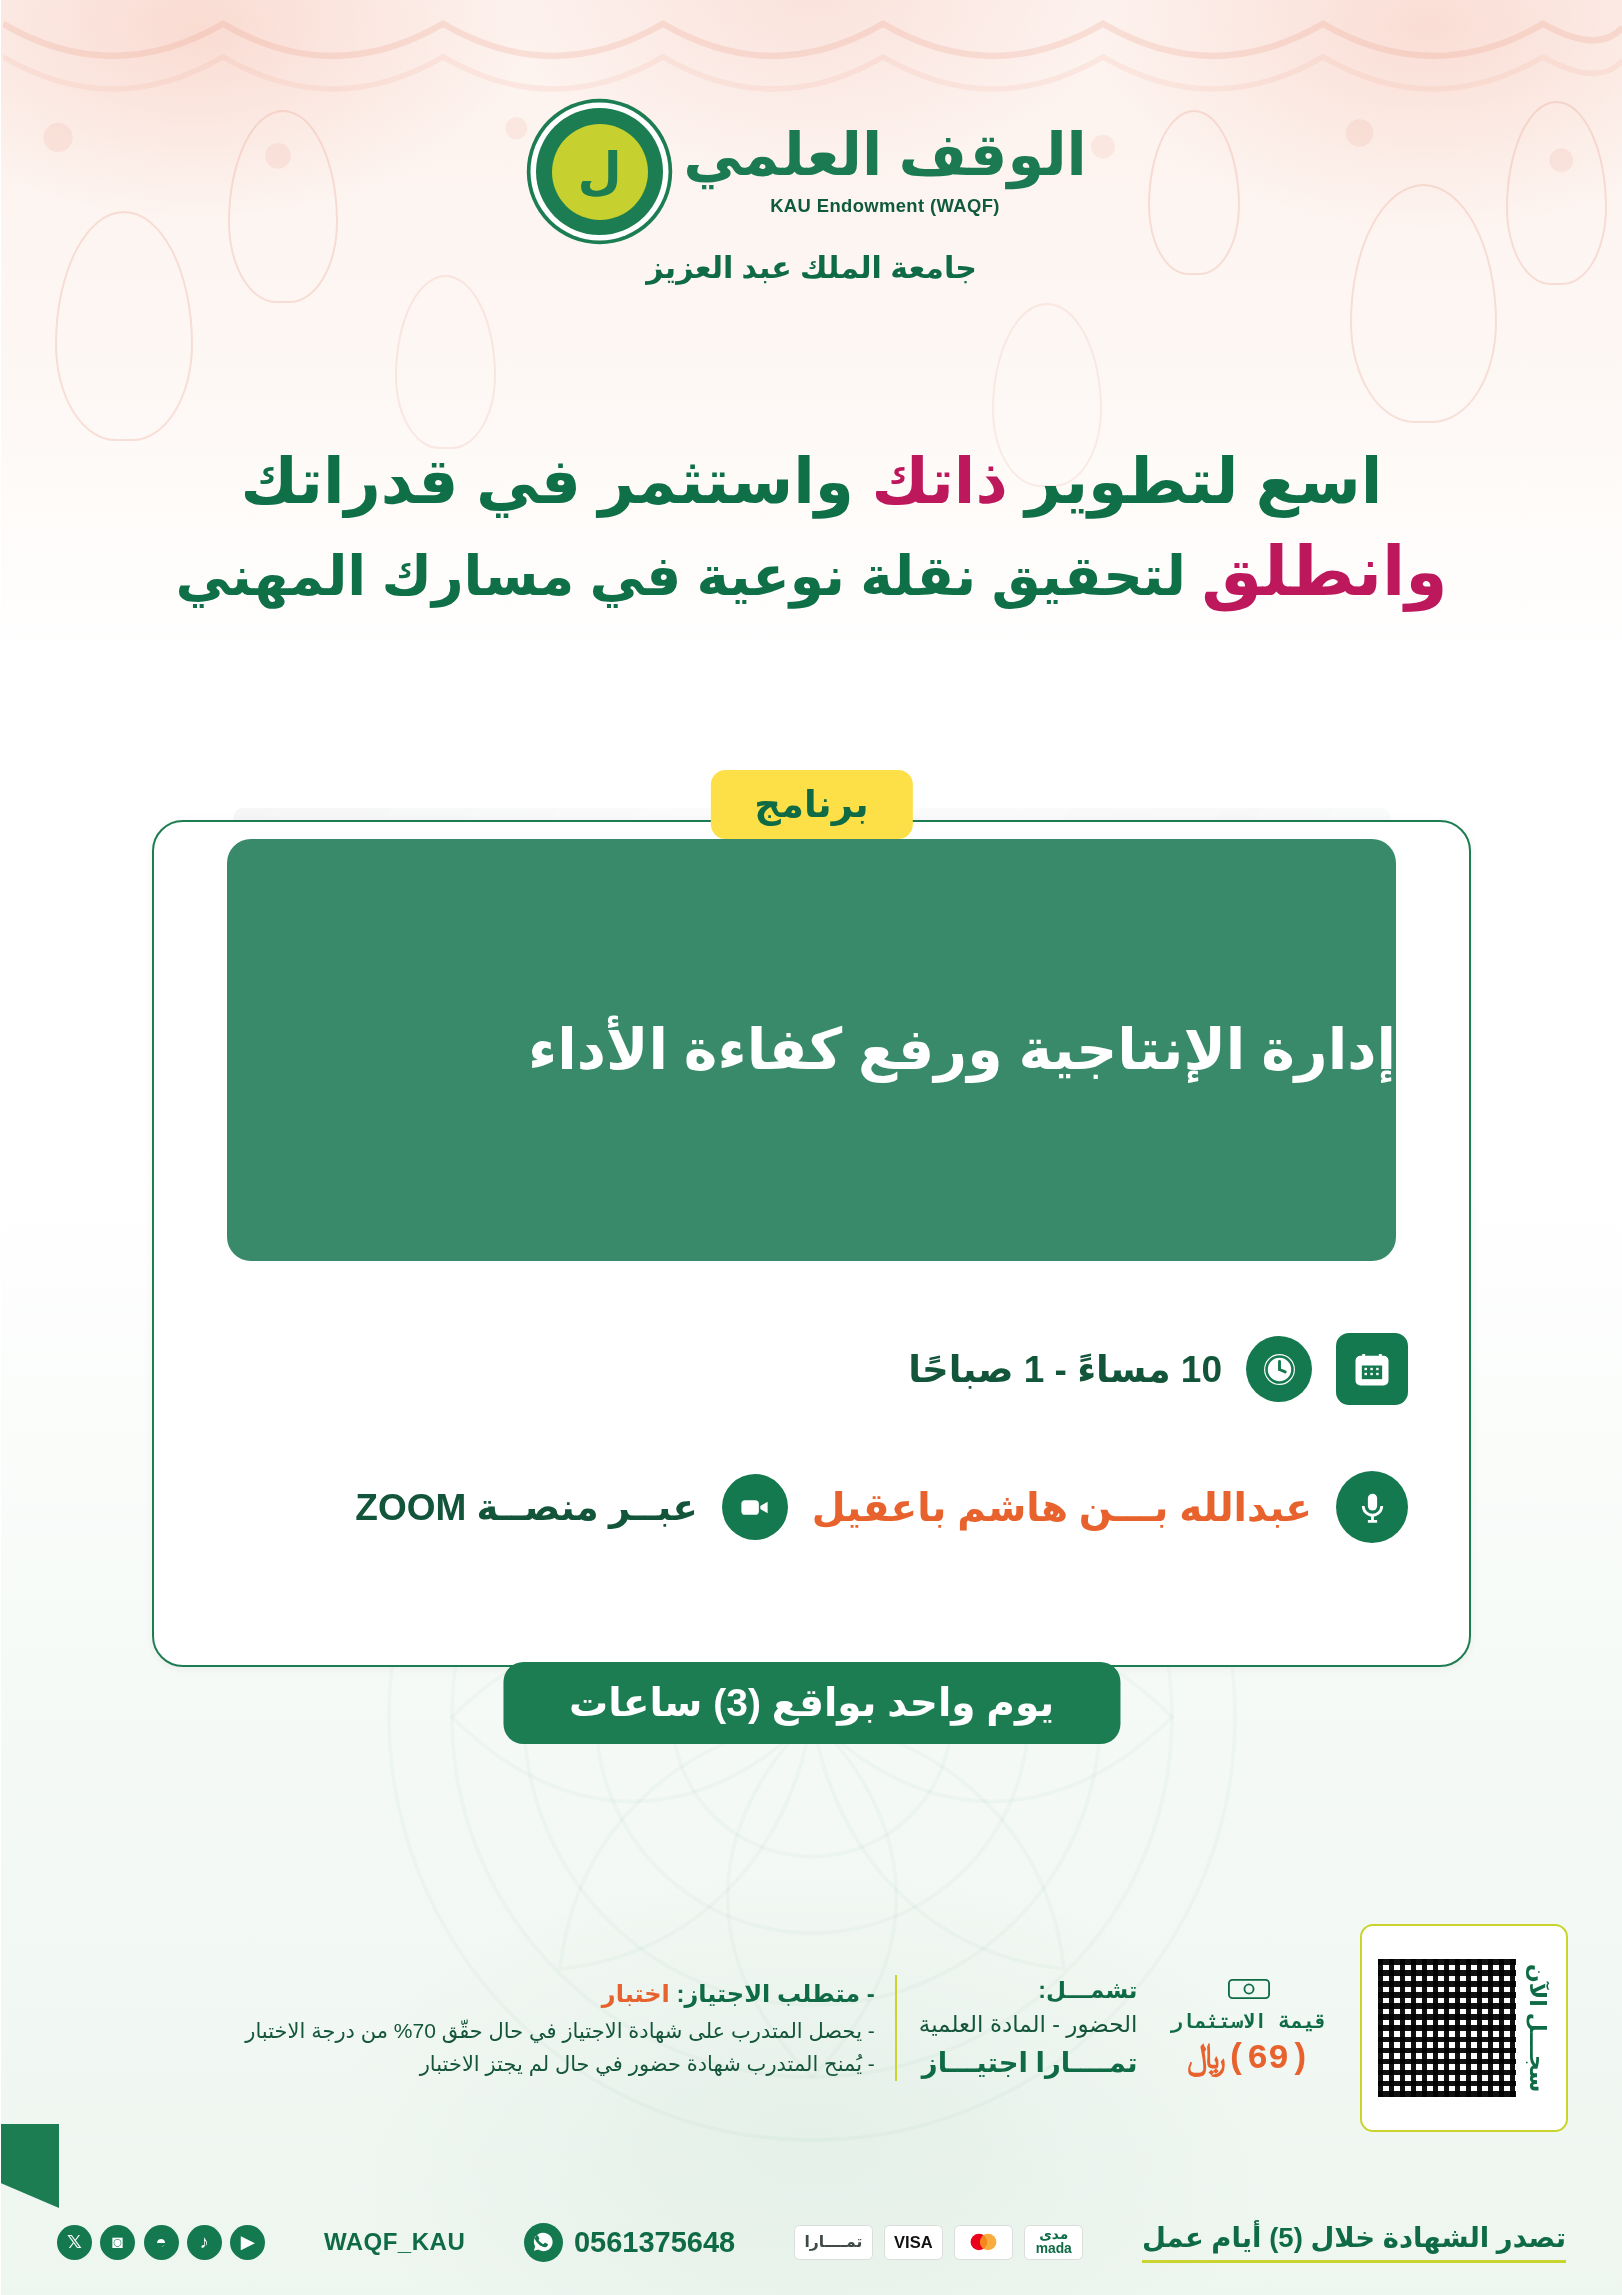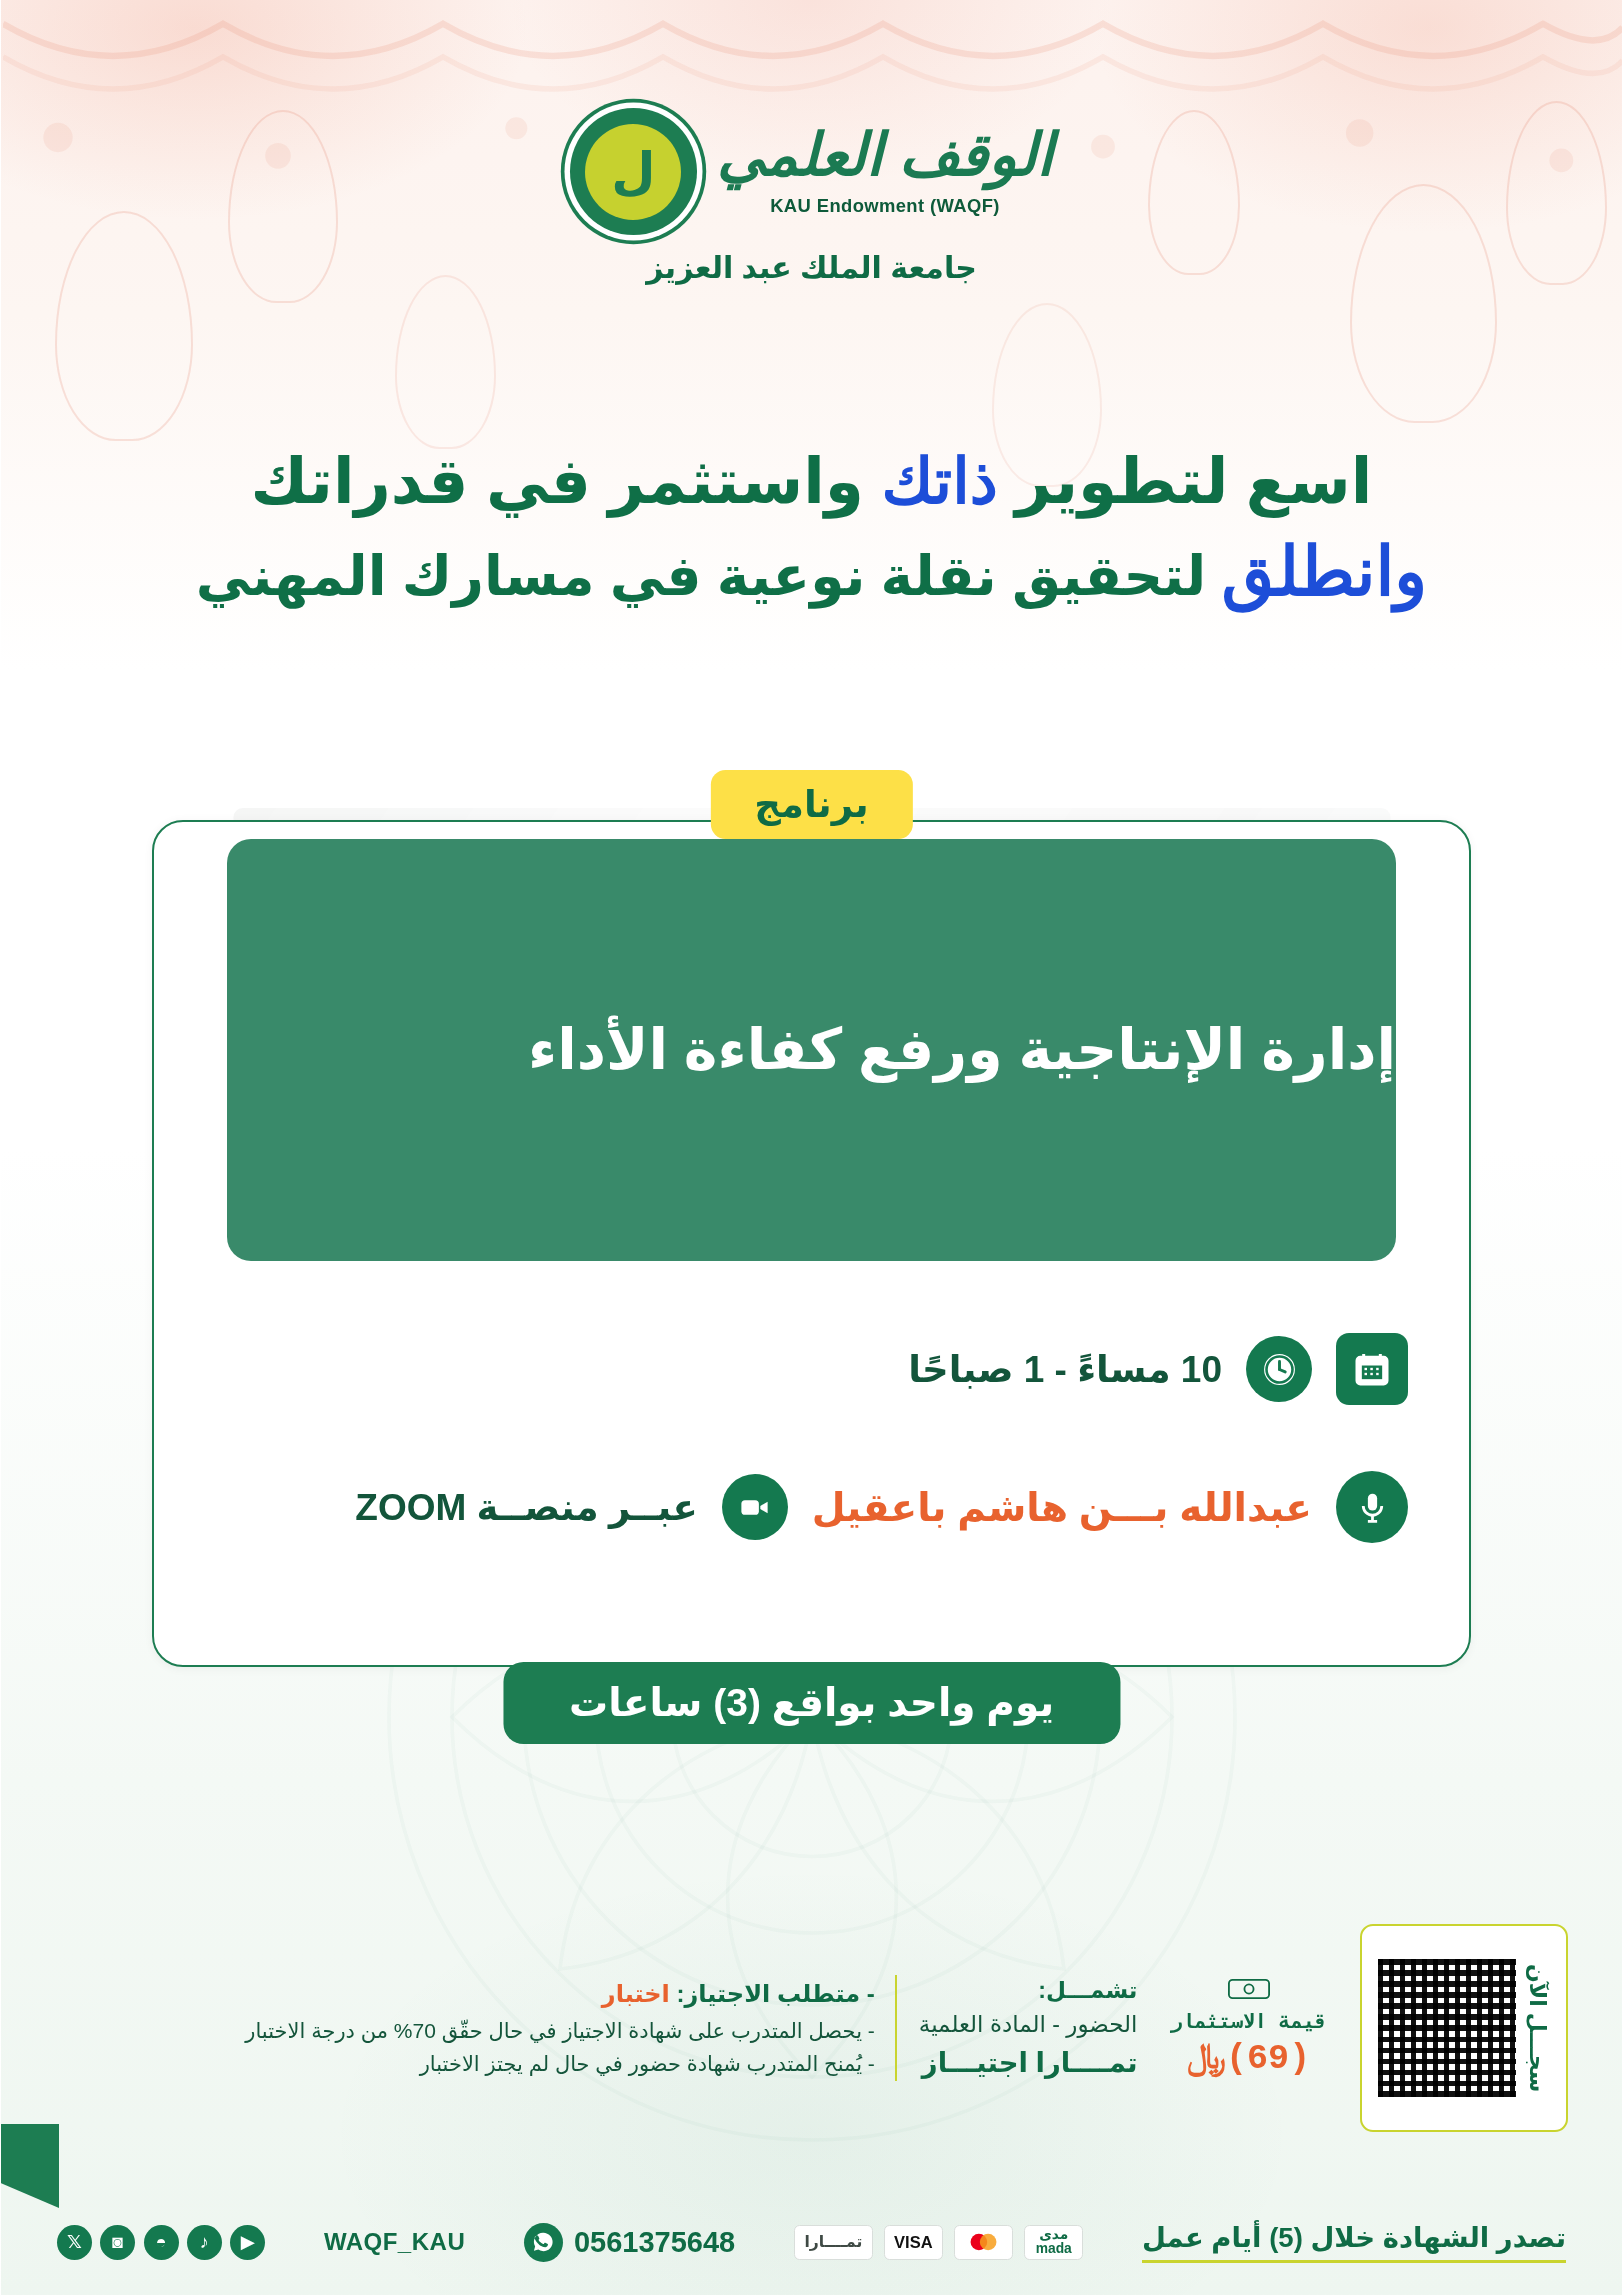--- a/index.html
+++ b/index.html
@@ -54,21 +54,20 @@
   
   .logo-block {
     position: absolute; top: 108px; left: 50%; transform: translateX(-50%);
     width: 698px; text-align: center;
   }
   .logo-row { display: flex; align-items: center; justify-content: center; gap: 20px; }
   .logo-text-col { text-align: center; }
   .logo-ar {
     font-size: 59px; font-weight: 700; color: #1b7a52; line-height: 1;
     letter-spacing: -0.9px;
-    font-style: italic;
   }
   .logo-en {
     margin-top: 9.2px; font-size: 18.4px; font-weight: 700; color: #0e5a3a;
     letter-spacing: 0.4px;
   }
   .logo-mark {
     width: 127px; height: 127px; border-radius: 50%;
     background: #1d7d52; display: flex; align-items: center; justify-content: center;
     box-shadow: 0 0 0 5.5px #ffffff, 0 0 0 9.2px #1d7d52;
   }
@@ -81,21 +80,21 @@
     margin-top: 14.7px; font-size: 30px; font-weight: 700; color: #0f6b45; letter-spacing: 0.9px;
   }
 
   
   .headline {
     position: absolute; top: 443px; left: 0; right: 0; text-align: center;
     padding: 0 101px;
   }
   .headline .l1 { font-size: 63px; font-weight: 700; color: #0f6f47; line-height: 1.22; white-space: nowrap; }
   .headline .l2 { font-size: 55px; font-weight: 700; color: #0f6f47; line-height: 1.3; margin-top: 7.3px; white-space: nowrap; }
-  .headline .hl { color: #1d4ed8; font-family: Liberation Serif, serif; }
+  .headline .hl { color: #be185d; }
   .headline .big { font-size: 68px; }
 
   
   .prog-badge {
     position: absolute; top: 770px; left: 50%; transform: translateX(-50%);
     background: #fde047; color: #0f6b45; font-weight: 700; font-size: 37px;
     padding: 13px 44px; border-radius: 14.7px; z-index: 5;
   }
 
   

